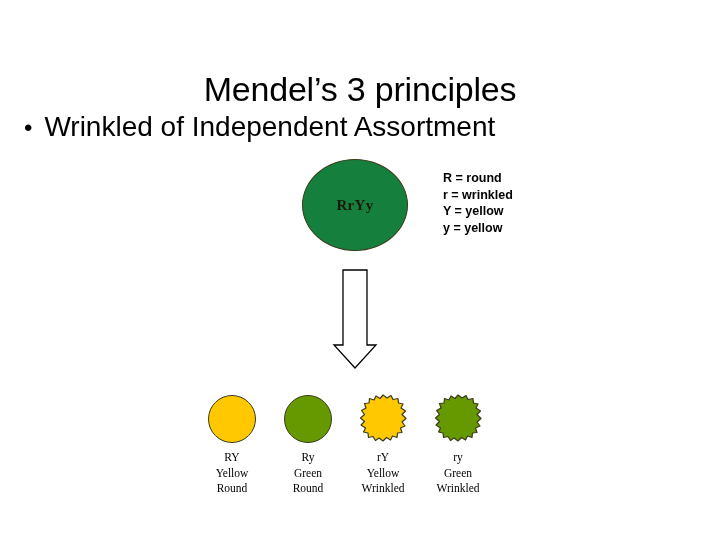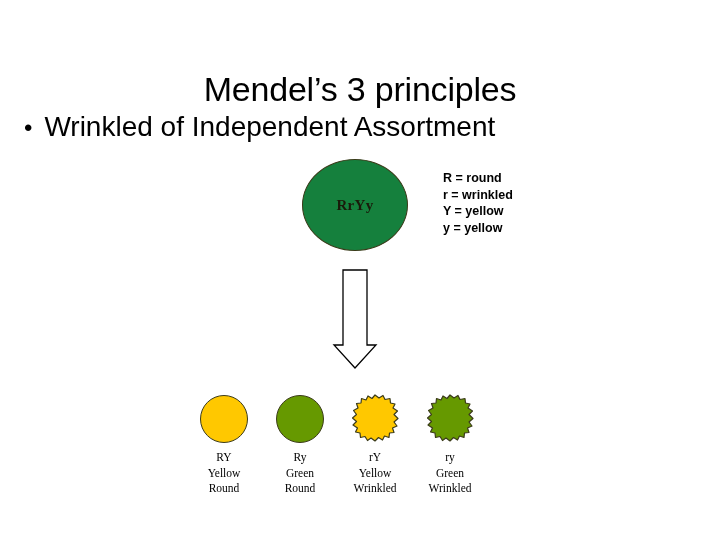--- a/index.html
+++ b/index.html
@@ -98,21 +98,21 @@
     left: 331px;
     top: 269px;
     width: 48px;
     height: 100px;
   }
   #arrow-down svg { display: block; }
 
   
   #offspring-row {
     position: absolute;
-    left: 184px;
+    left: 192px;
     top: 393px;
     width: 320px;
     height: 125px;
   }
   .offspring {
     position: absolute;
     top: 0;
     width: 80px;
     height: 125px;
     display: flex;

